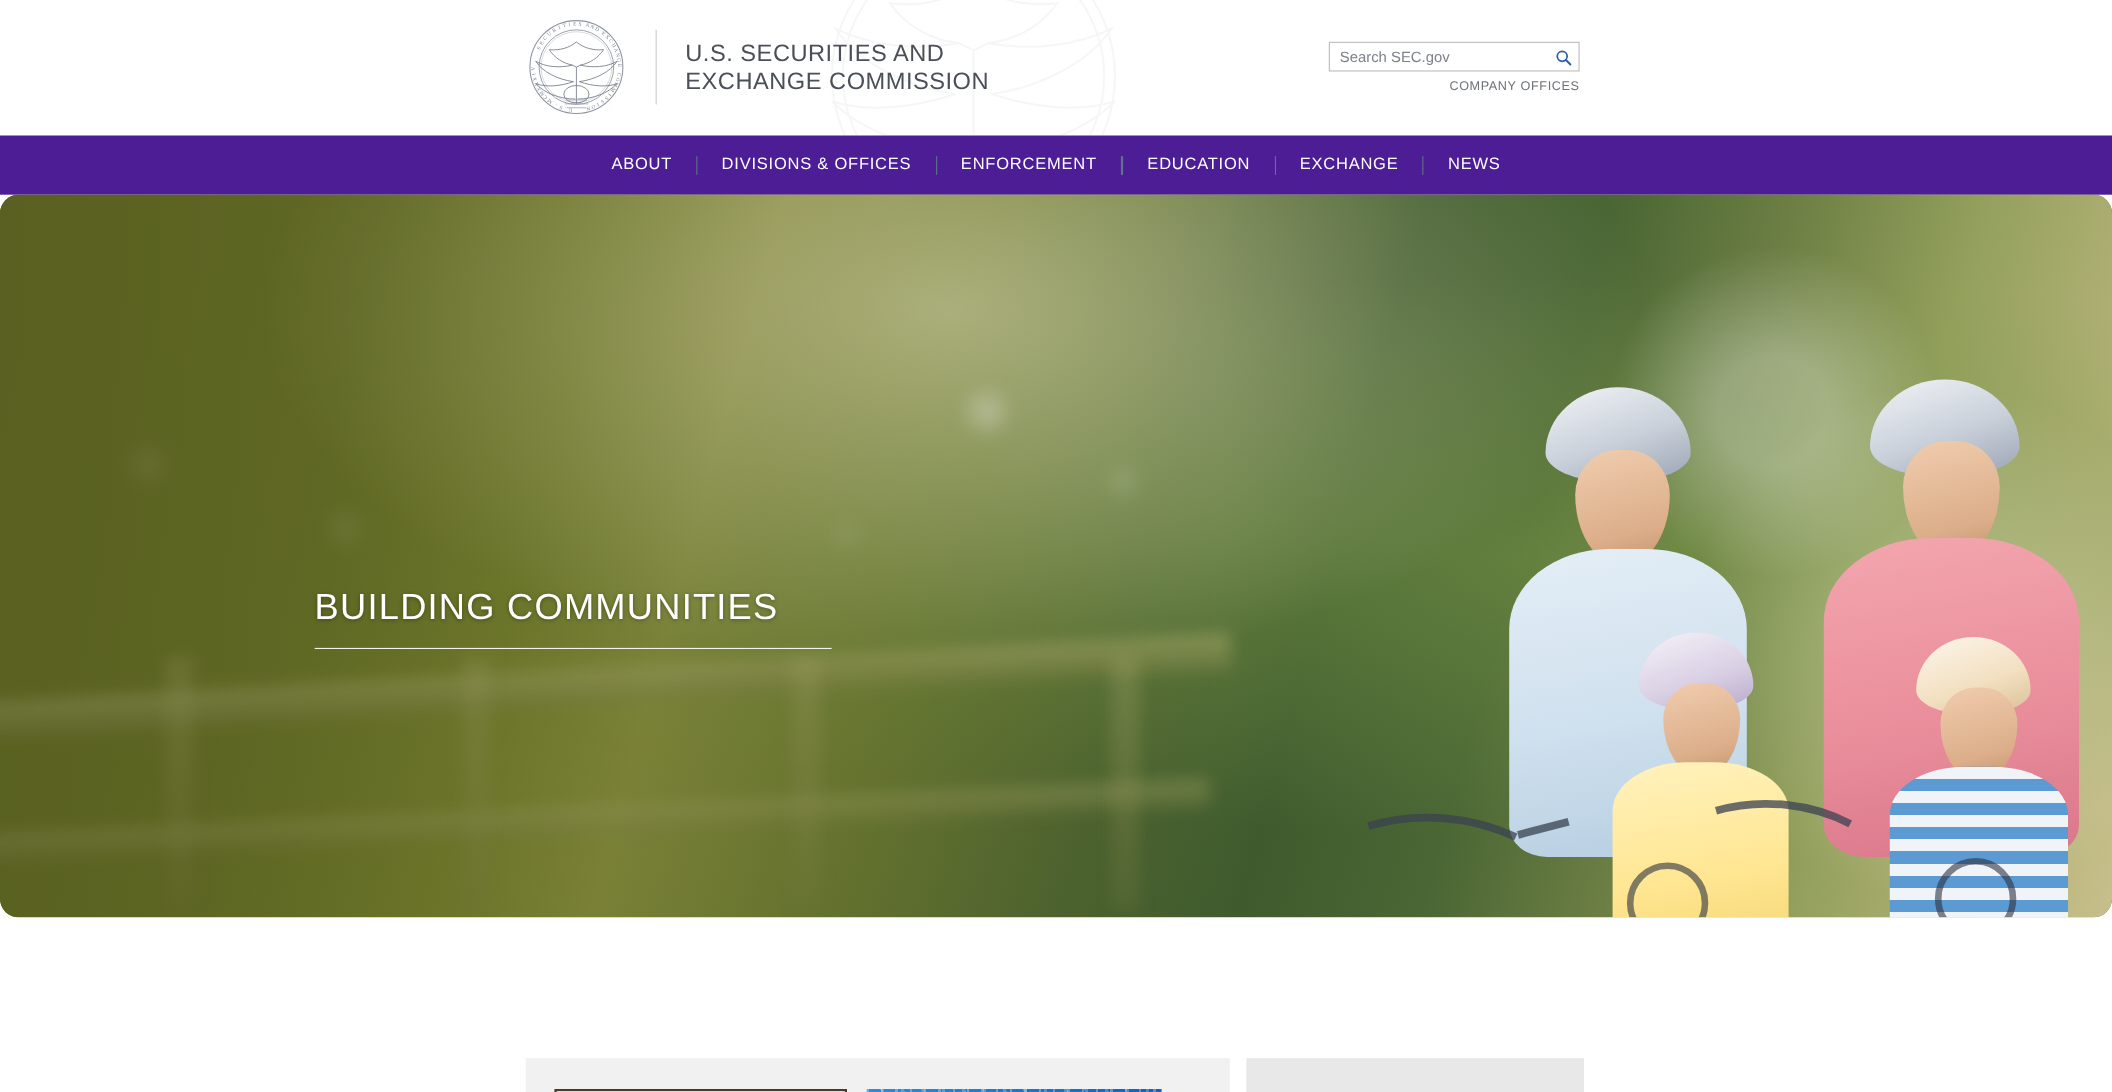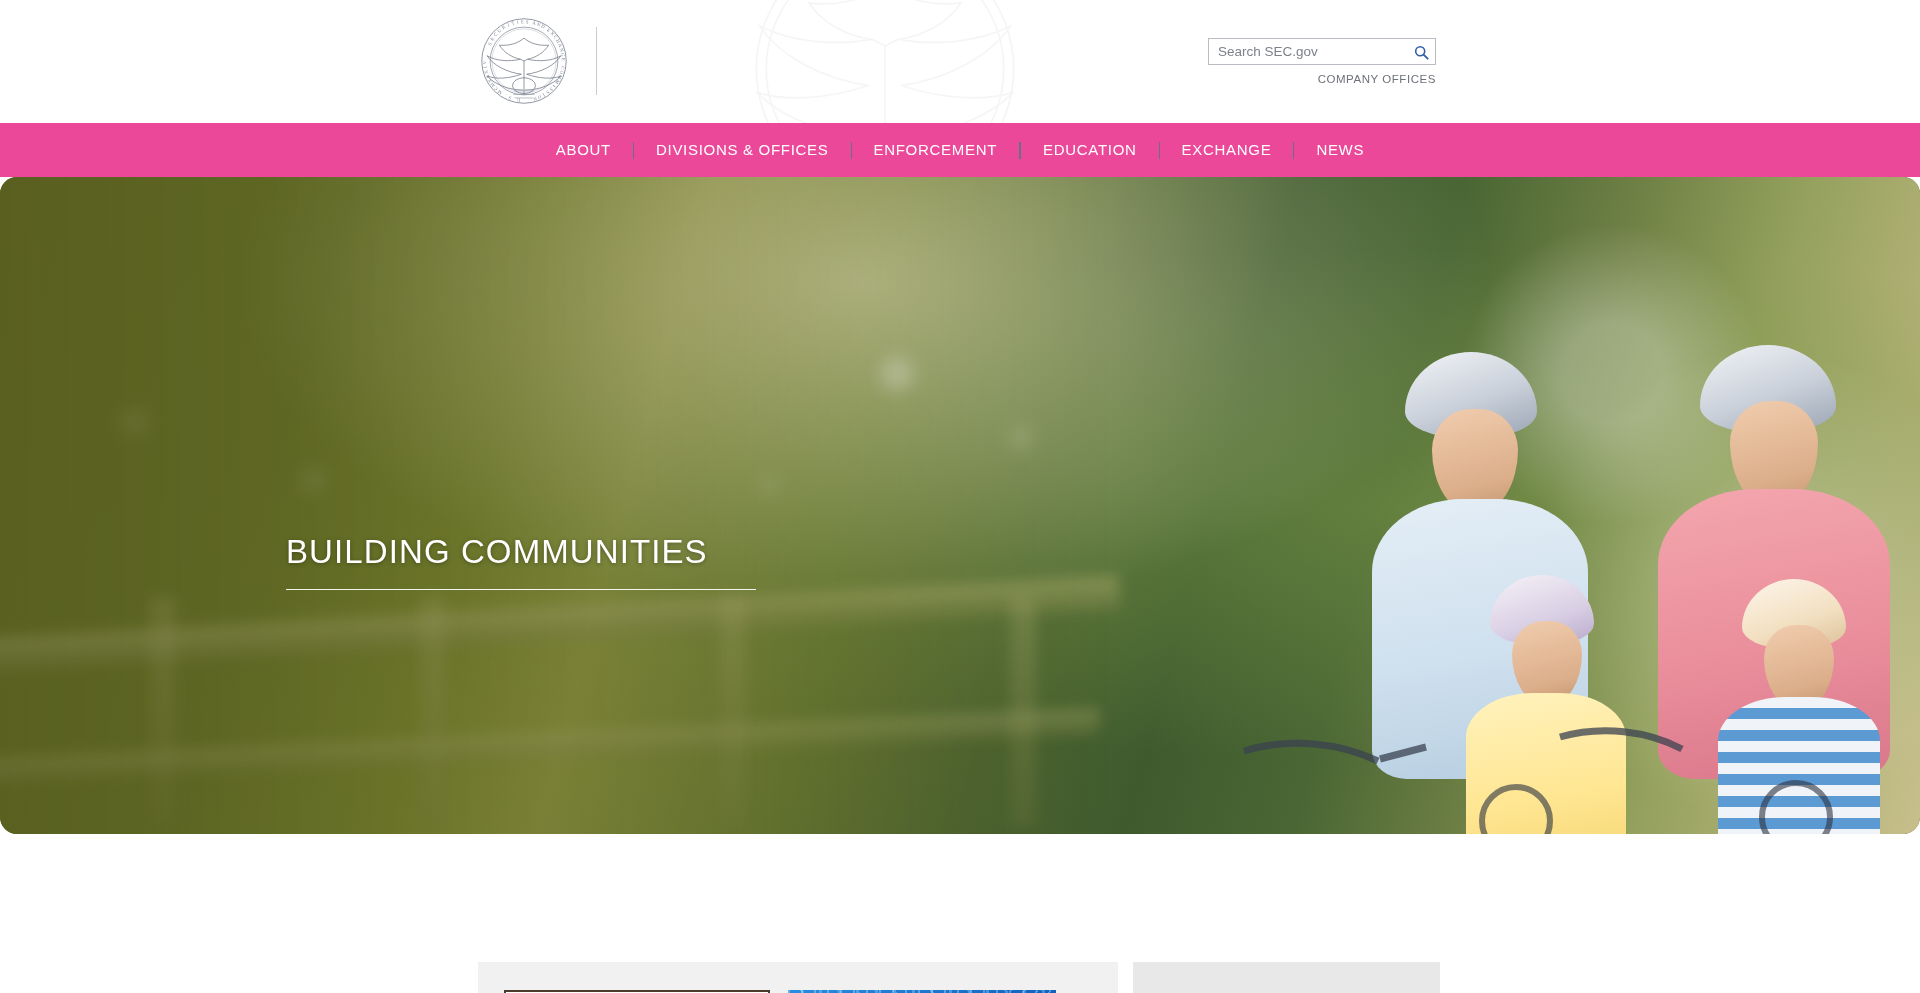--- a/index.html
+++ b/index.html
@@ -116,21 +116,21 @@
     font-size: 11.5px;
     letter-spacing: 0.55px;
     text-decoration: none;
     cursor: pointer;
   }
 
   
   .main-nav {
     width: 1920px;
     height: 54px;
-    background: #ec4899;
+    background: #4c1d95;
     display: flex;
     align-items: center;
     justify-content: center;
   }
 
   .nav-list {
     display: flex;
     align-items: center;
     list-style: none;
     height: 54px;
@@ -386,20 +386,22 @@
         <text transform="rotate(240 50 50)" x="50" y="7" text-anchor="middle">X</text>
         <text transform="rotate(247 50 50)" x="50" y="7" text-anchor="middle">X</text>
         <text transform="rotate(254 50 50)" x="50" y="7" text-anchor="middle">X</text>
         <text transform="rotate(261 50 50)" x="50" y="7" text-anchor="middle">I</text>
         <text transform="rotate(268 50 50)" x="50" y="7" text-anchor="middle">V</text>
       </g>
     </svg>
 
     <div class="brand-divider"></div>
 
+    <div class="brand-title">U.S. SECURITIES AND
+EXCHANGE COMMISSION</div>
   </div>
 
   <div class="search-zone">
     <div class="search-box">
       <input class="search-input" type="text" placeholder="Search SEC.gov" style="">
       <button class="search-btn">
         <svg width="15" height="15" viewBox="0 0 16 16">
           <circle cx="6.6" cy="6.6" r="4.8" fill="none" stroke="#2d5fa8" stroke-width="1.7"></circle>
           <line x1="10.2" y1="10.2" x2="14.6" y2="14.6" stroke="#2d5fa8" stroke-width="1.9" stroke-linecap="round"></line>
         </svg>

